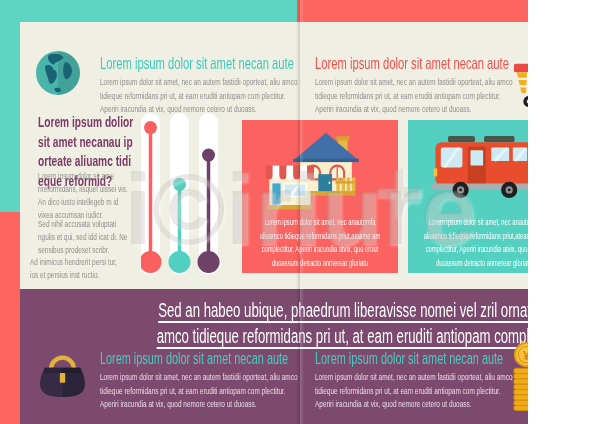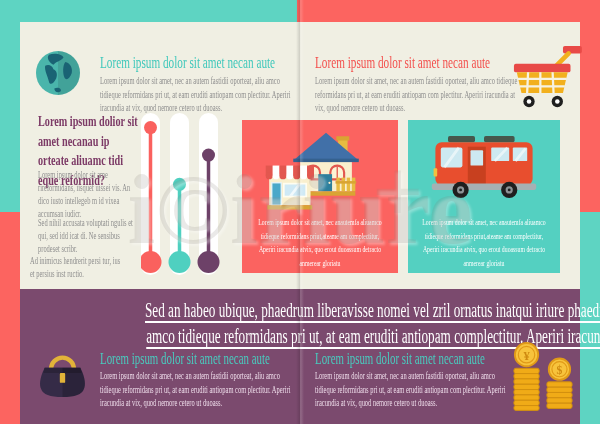--- a/index.html
+++ b/index.html
@@ -1,17 +1,17 @@
 <!DOCTYPE html>
 <html><head>
 <meta charset="utf-8">
 <style>
   html,body{margin:0;padding:0;}
-  .canvas{position:relative;width:600px;height:424px;overflow:hidden;background:#f0efe3;
-          font-family:Liberation Serif, serif;}
+  .canvas{position:relative;width:528px;height:424px;overflow:hidden;background:#f0efe3;
+          font-family:Liberation Sans, sans-serif;}
   .abs{position:absolute;}
   .border{position:absolute;}
   .b-teal{background:#5ed4c2;}
   .b-coral{background:#fc6460;}
 
   .txt{position:absolute;}
   .cond{transform:scaleX(0.68);transform-origin:0 0;}
   .nowrap{white-space:nowrap;}
   .heading{font-size:16.5px;line-height:18px;}
   .teal-h{color:#3fc8bb;}

